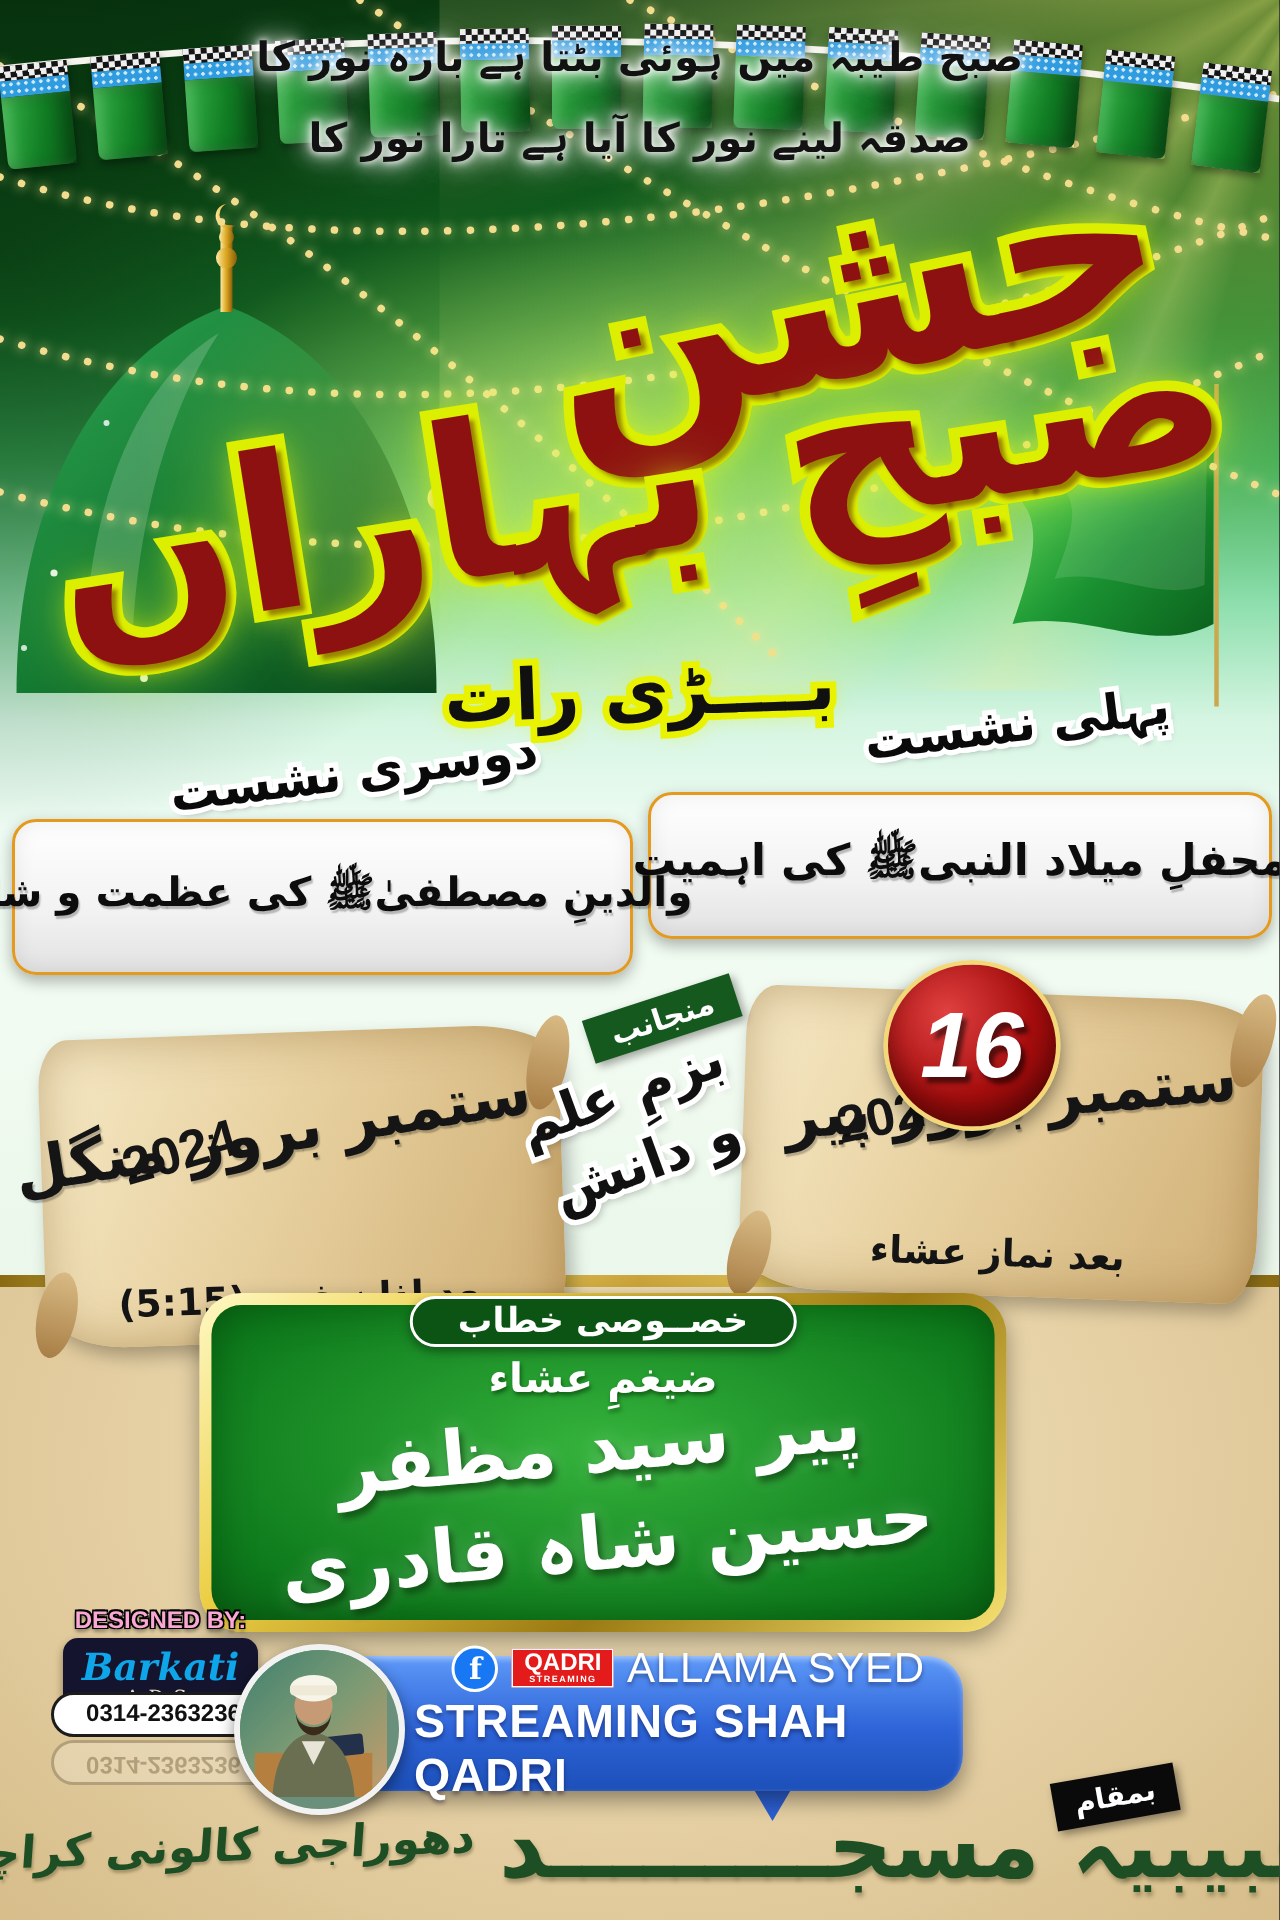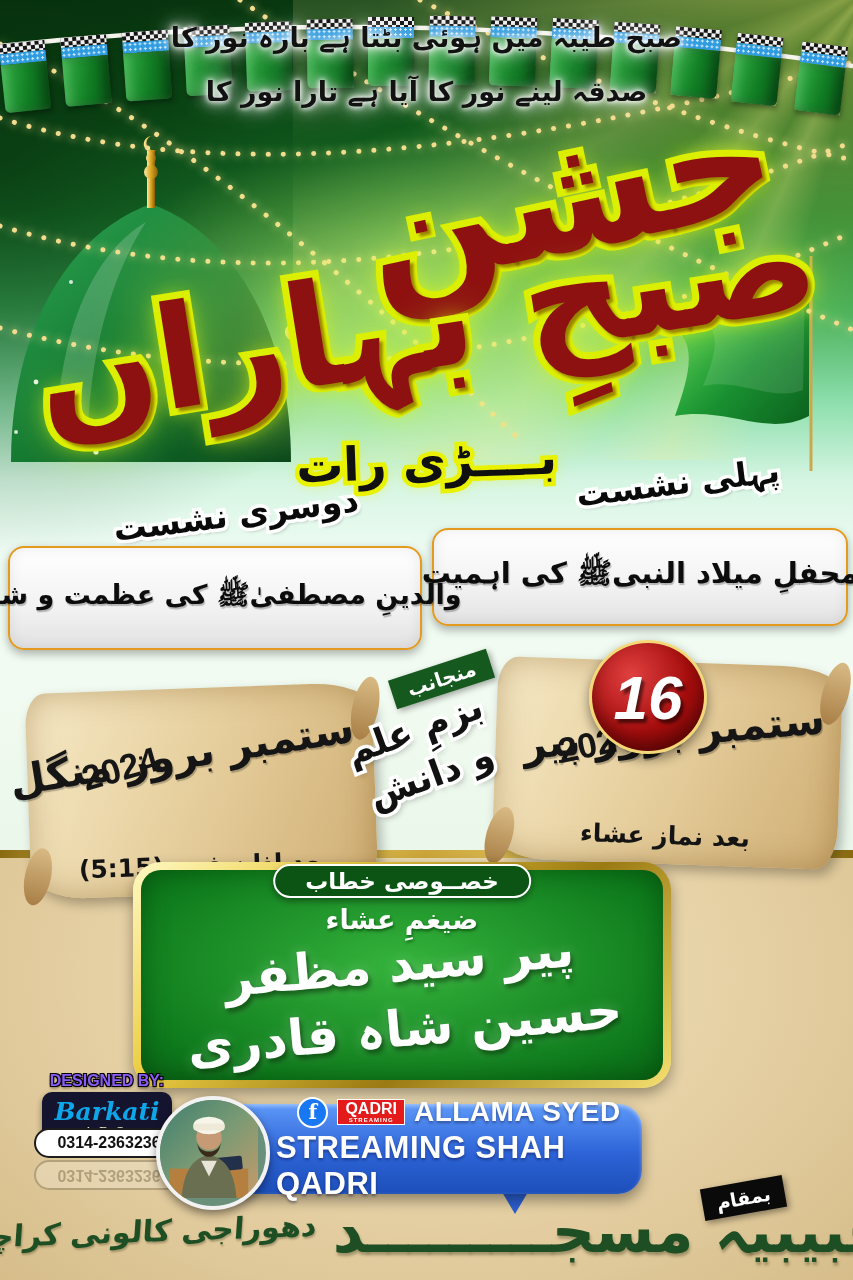--- a/index.html
+++ b/index.html
@@ -118,21 +118,21 @@
     font-size:23px;font-weight:bold;direction:rtl;padding:2px 30px;white-space:nowrap;
     box-shadow:0 3px 7px rgba(0,0,0,.4);}
   .zaigham{position:absolute;left:0;right:0;top:34px;text-align:center;color:#fff;direction:rtl;
     font-size:27px;font-weight:bold;text-shadow:1px 2px 3px rgba(0,50,0,.6);}
   .speaker-name{position:absolute;left:18px;right:18px;top:62px;text-align:center;transform:rotate(-5deg);
     color:#fff;direction:rtl;font-size:50px;font-weight:bold;line-height:1.3;
     text-shadow:2px 4px 5px rgba(0,50,0,.65),0 0 14px rgba(255,255,255,.25);}
 
   
   .designed-by{position:absolute;left:32px;top:1072px;width:150px;text-align:center;z-index:8;
-    font-family:"Liberation Sans",sans-serif;font-weight:bold;font-size:16px;color:#8b5cf6;
+    font-family:"Liberation Sans",sans-serif;font-weight:bold;font-size:16px;color:#f9a8d4;
     text-shadow:-1px -1px 0 #000,1px -1px 0 #000,-1px 1px 0 #000,1px 1px 0 #000,0 2px 3px rgba(0,0,0,.6);}
   .barkati-box{position:absolute;left:42px;top:1092px;width:130px;height:54px;z-index:8;
     background:#14142e;border-radius:10px;display:flex;flex-direction:column;align-items:center;justify-content:center;
     box-shadow:0 3px 6px rgba(0,0,0,.4);}
   .barkati-name{font-family:"DejaVu Serif",serif;font-style:italic;font-weight:bold;font-size:25px;color:#0ea5e9;line-height:1;}
   .barkati-sub{font-family:"DejaVu Serif",serif;font-size:13px;letter-spacing:6px;color:#e8e2c8;line-height:1;margin-top:2px;}
   .phone-pill{position:absolute;left:34px;top:1128px;width:146px;height:26px;z-index:9;
     background:#fff;border:2px solid #1c1c1c;border-radius:15px;display:flex;align-items:center;justify-content:center;
     font-family:"Liberation Sans",sans-serif;font-weight:800;font-size:16px;color:#111;}
   .phone-ghost{top:1160px;transform:scaleY(-1);opacity:.22;}
@@ -145,21 +145,21 @@
   .live-tail{position:absolute;left:502px;top:1192px;width:0;height:0;z-index:7;
     border-left:13px solid transparent;border-right:13px solid transparent;border-top:22px solid #2c5fd0;}
   .live-row{display:flex;align-items:center;gap:9px;}
   .fb-circle{width:27px;height:27px;border-radius:50%;background:#1877f2;border:2px solid #fff;
     display:flex;align-items:center;justify-content:center;color:#fff;
     font-family:"DejaVu Serif",serif;font-weight:bold;font-size:20px;line-height:1;}
   .live-badge{background:#e31b1b;border:1px solid #fff;color:#fff;text-align:center;
     font-family:"Liberation Sans",sans-serif;font-weight:900;padding:1px 7px;line-height:1;}
   .live-badge .b1{font-size:16px;display:block;}
   .live-badge .b2{font-size:6px;letter-spacing:1px;display:block;}
-  .live-l1{font-family:"Liberation Sans",sans-serif;font-weight:700;font-size:28px;color:#fff;letter-spacing:.5px;
+  .live-l1{font-family:"Liberation Sans",sans-serif;font-weight:400;font-size:28px;color:#fff;letter-spacing:.5px;
     text-shadow:0 2px 3px rgba(0,0,40,.4);}
   .live-l2{font-family:"Liberation Sans",sans-serif;font-weight:900;font-size:31px;color:#fff;letter-spacing:.5px;margin-top:2px;
     text-shadow:0 2px 3px rgba(0,0,40,.4);}
   .speaker-photo{position:absolute;left:156px;top:1096px;width:106px;height:106px;z-index:9;border-radius:50%;
     border:4px solid #f2f2f2;overflow:hidden;box-shadow:0 4px 10px rgba(0,0,0,.45);background:#6a8f7a;}
 
   
   .venue{position:absolute;left:0;top:1198px;width:100%;z-index:8;direction:rtl;
     display:flex;align-items:center;justify-content:center;gap:16px;padding:0 8px;box-sizing:border-box;}
   .venue-masjid{font-size:60px;font-weight:bold;color:#1e4e23;white-space:nowrap;line-height:1.1;

